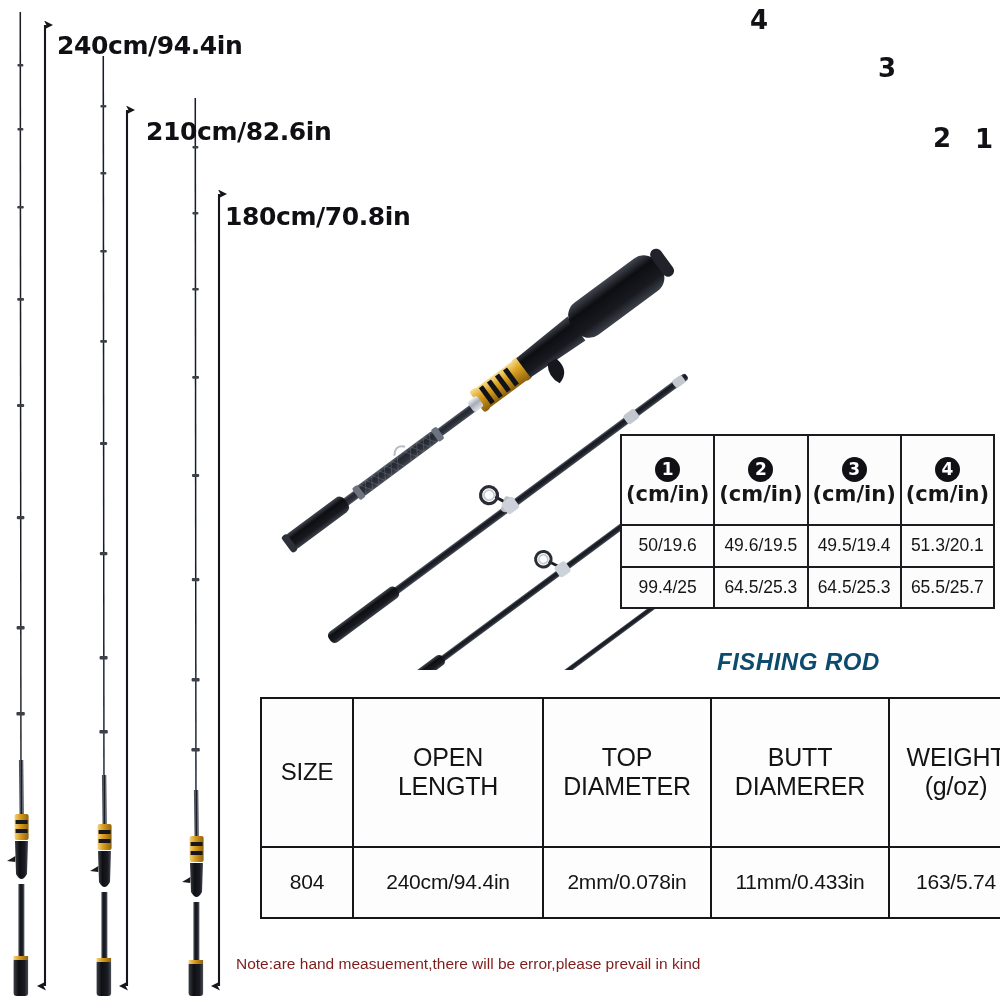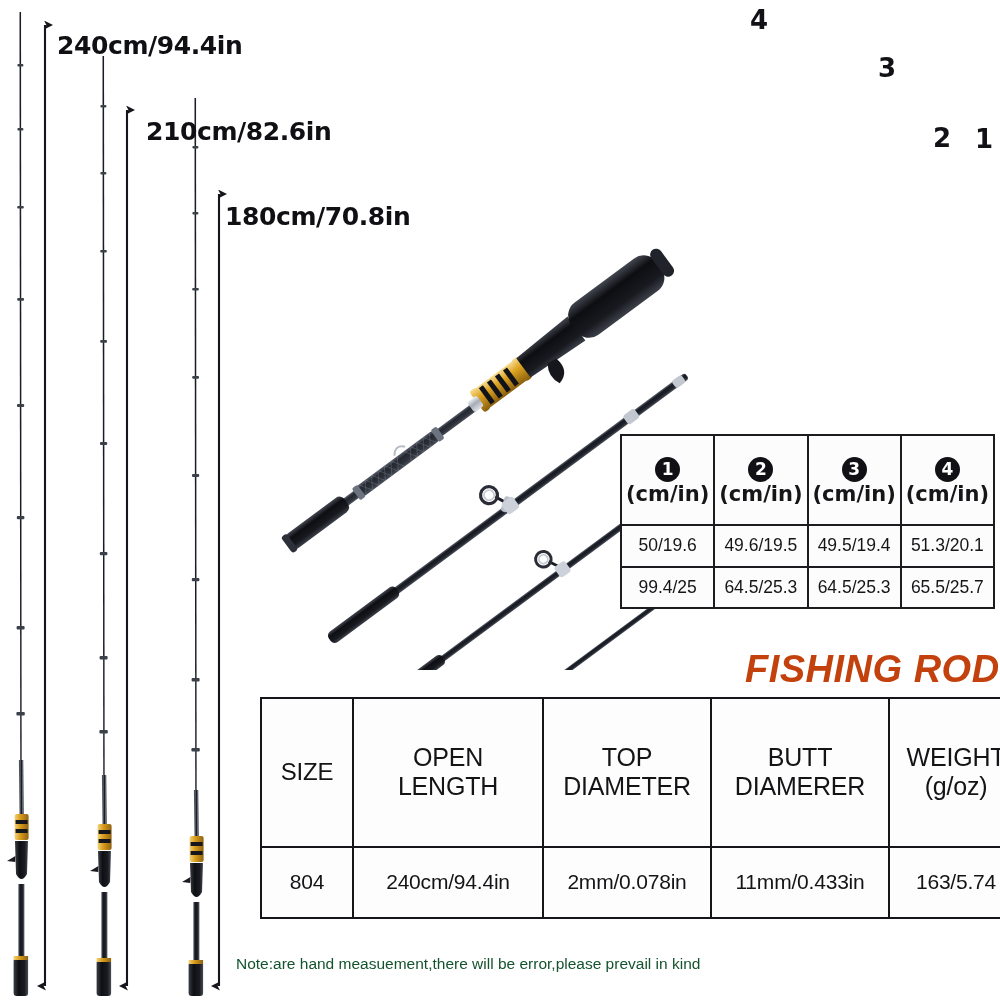--- a/index.html
+++ b/index.html
@@ -69,27 +69,27 @@
     font-weight:bold;
     font-size:17px;
     margin:0 auto 2px auto;
     text-align:center;
   }
   .unit-txt{display:block;line-height:1;}
 
   
   #fishing-rod-title{
     position:absolute;
-    left:745px;top:648px;
+    left:717px;top:648px;
     font-family:"Liberation Sans", sans-serif;
     font-style:italic;
     font-weight:bold;
-    font-size:38px;
+    font-size:24px;
     letter-spacing:0.5px;
-    color:#c2410c;
+    color:#0c4a6e;
     white-space:nowrap;
   }
 
   
   #spec-table{
     position:absolute;
     left:228px;top:697px;
     width:762px;height:222px;
     border-collapse:collapse;
     table-layout:fixed;
@@ -115,21 +115,21 @@
   #spec-table tr.head td.size-cell{font-size:24px;}
   #spec-table tr.body td{height:43px;font-size:21px;letter-spacing:-0.2px;}
   .hl{display:block;}
 
   
   #footnote{
     position:absolute;
     left:236px;top:955px;
     font-family:"Liberation Sans", sans-serif;
     font-size:15.5px;
-    color:#14532d;
+    color:#7f1d1d;
     white-space:nowrap;
   }
 
   
   .sec-num{
     position:absolute;
     font-family:"DejaVu Sans", sans-serif;
     font-weight:bold;
     font-size:26px;
     color:#111116;

